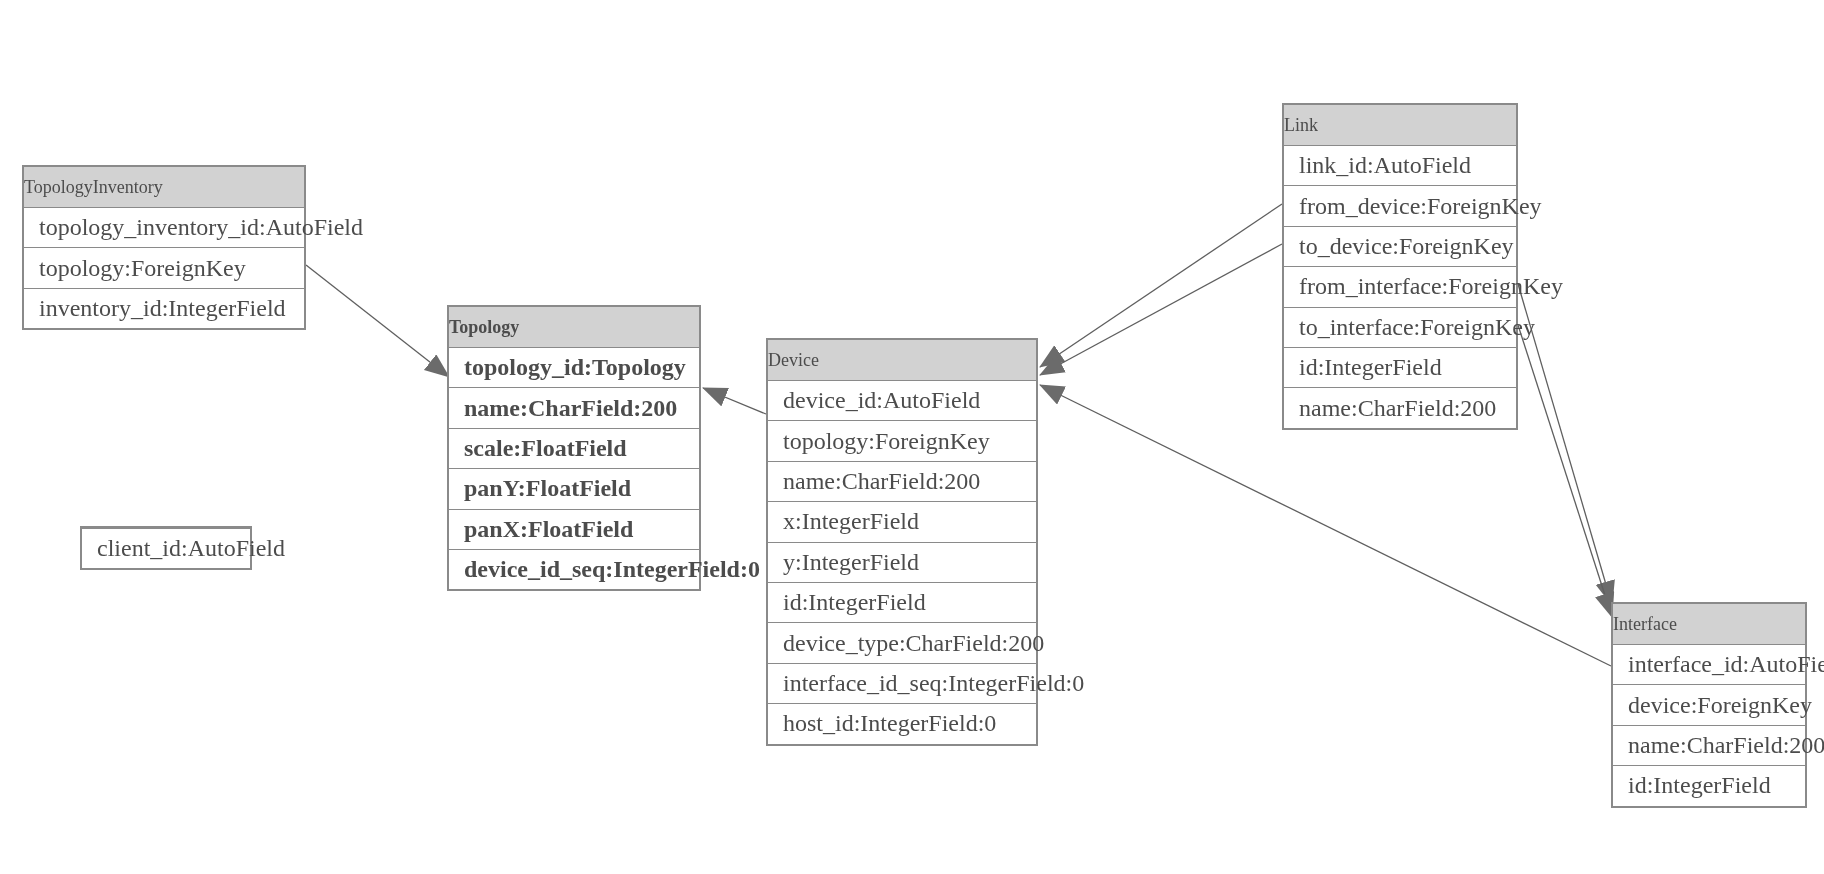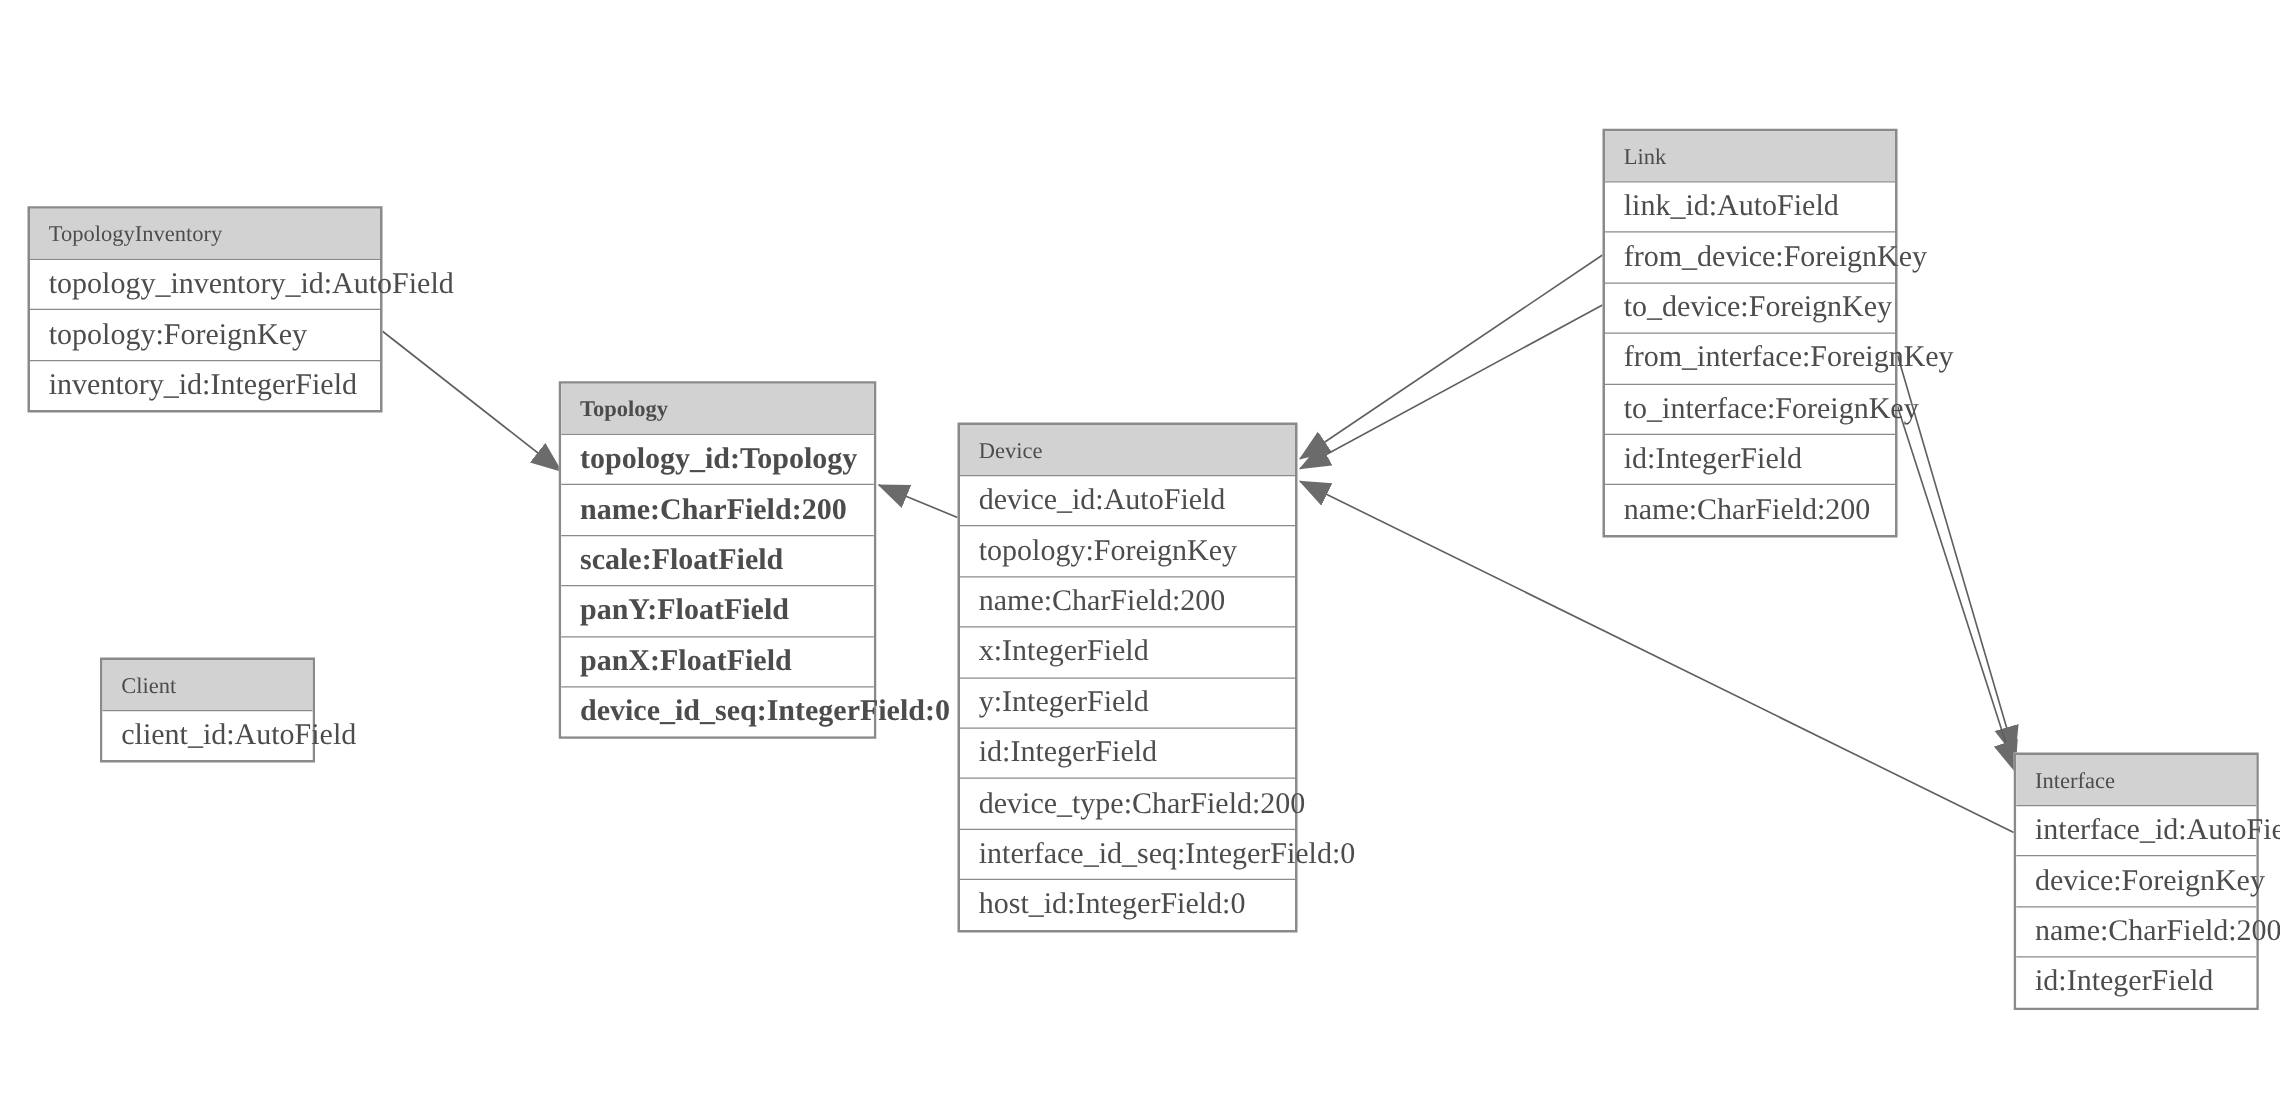--- a/index.html
+++ b/index.html
@@ -26,21 +26,21 @@
     z-index:2;
     box-sizing:border-box;
     border:2px solid var(--border-color);
     background:var(--row-fill);
   }
   .entity-header{
     box-sizing:border-box;
     height:40px;
     background:var(--header-fill);
     display:flex;align-items:center;
-    padding-left:15px;
+    padding-left:0;
     font-size:18px;
     color:var(--text-color);
     white-space:nowrap;
     text-align:right;
   }
   .entity-row{
     box-sizing:border-box;
     height:40.4px;
     border-top:1px solid var(--border-color);
     background:var(--row-fill);
@@ -86,21 +86,20 @@
       <div class="entity" style="left: 447px; top: 305px; width: 254px; font-weight: bold;">
         <div class="entity-header">Topology</div>
         <div class="entity-row">topology_id:Topology</div>
         <div class="entity-row">name:CharField:200</div>
         <div class="entity-row">scale:FloatField</div>
         <div class="entity-row">panY:FloatField</div>
         <div class="entity-row">panX:FloatField</div>
         <div class="entity-row">device_id_seq:IntegerField:0</div>
       </div>
       <div class="entity" style="left: 80px; top: 526px; width: 172px;">
-        <div class="entity-header">Client</div>
         <div class="entity-row">client_id:AutoField</div>
       </div>
       <div class="entity" style="left: 766px; top: 314px; width: 272px; margin-top: 24px;">
         <div class="entity-header">Device</div>
         <div class="entity-row">device_id:AutoField</div>
         <div class="entity-row">topology:ForeignKey</div>
         <div class="entity-row">name:CharField:200</div>
         <div class="entity-row">x:IntegerField</div>
         <div class="entity-row">y:IntegerField</div>
         <div class="entity-row">id:IntegerField</div>

